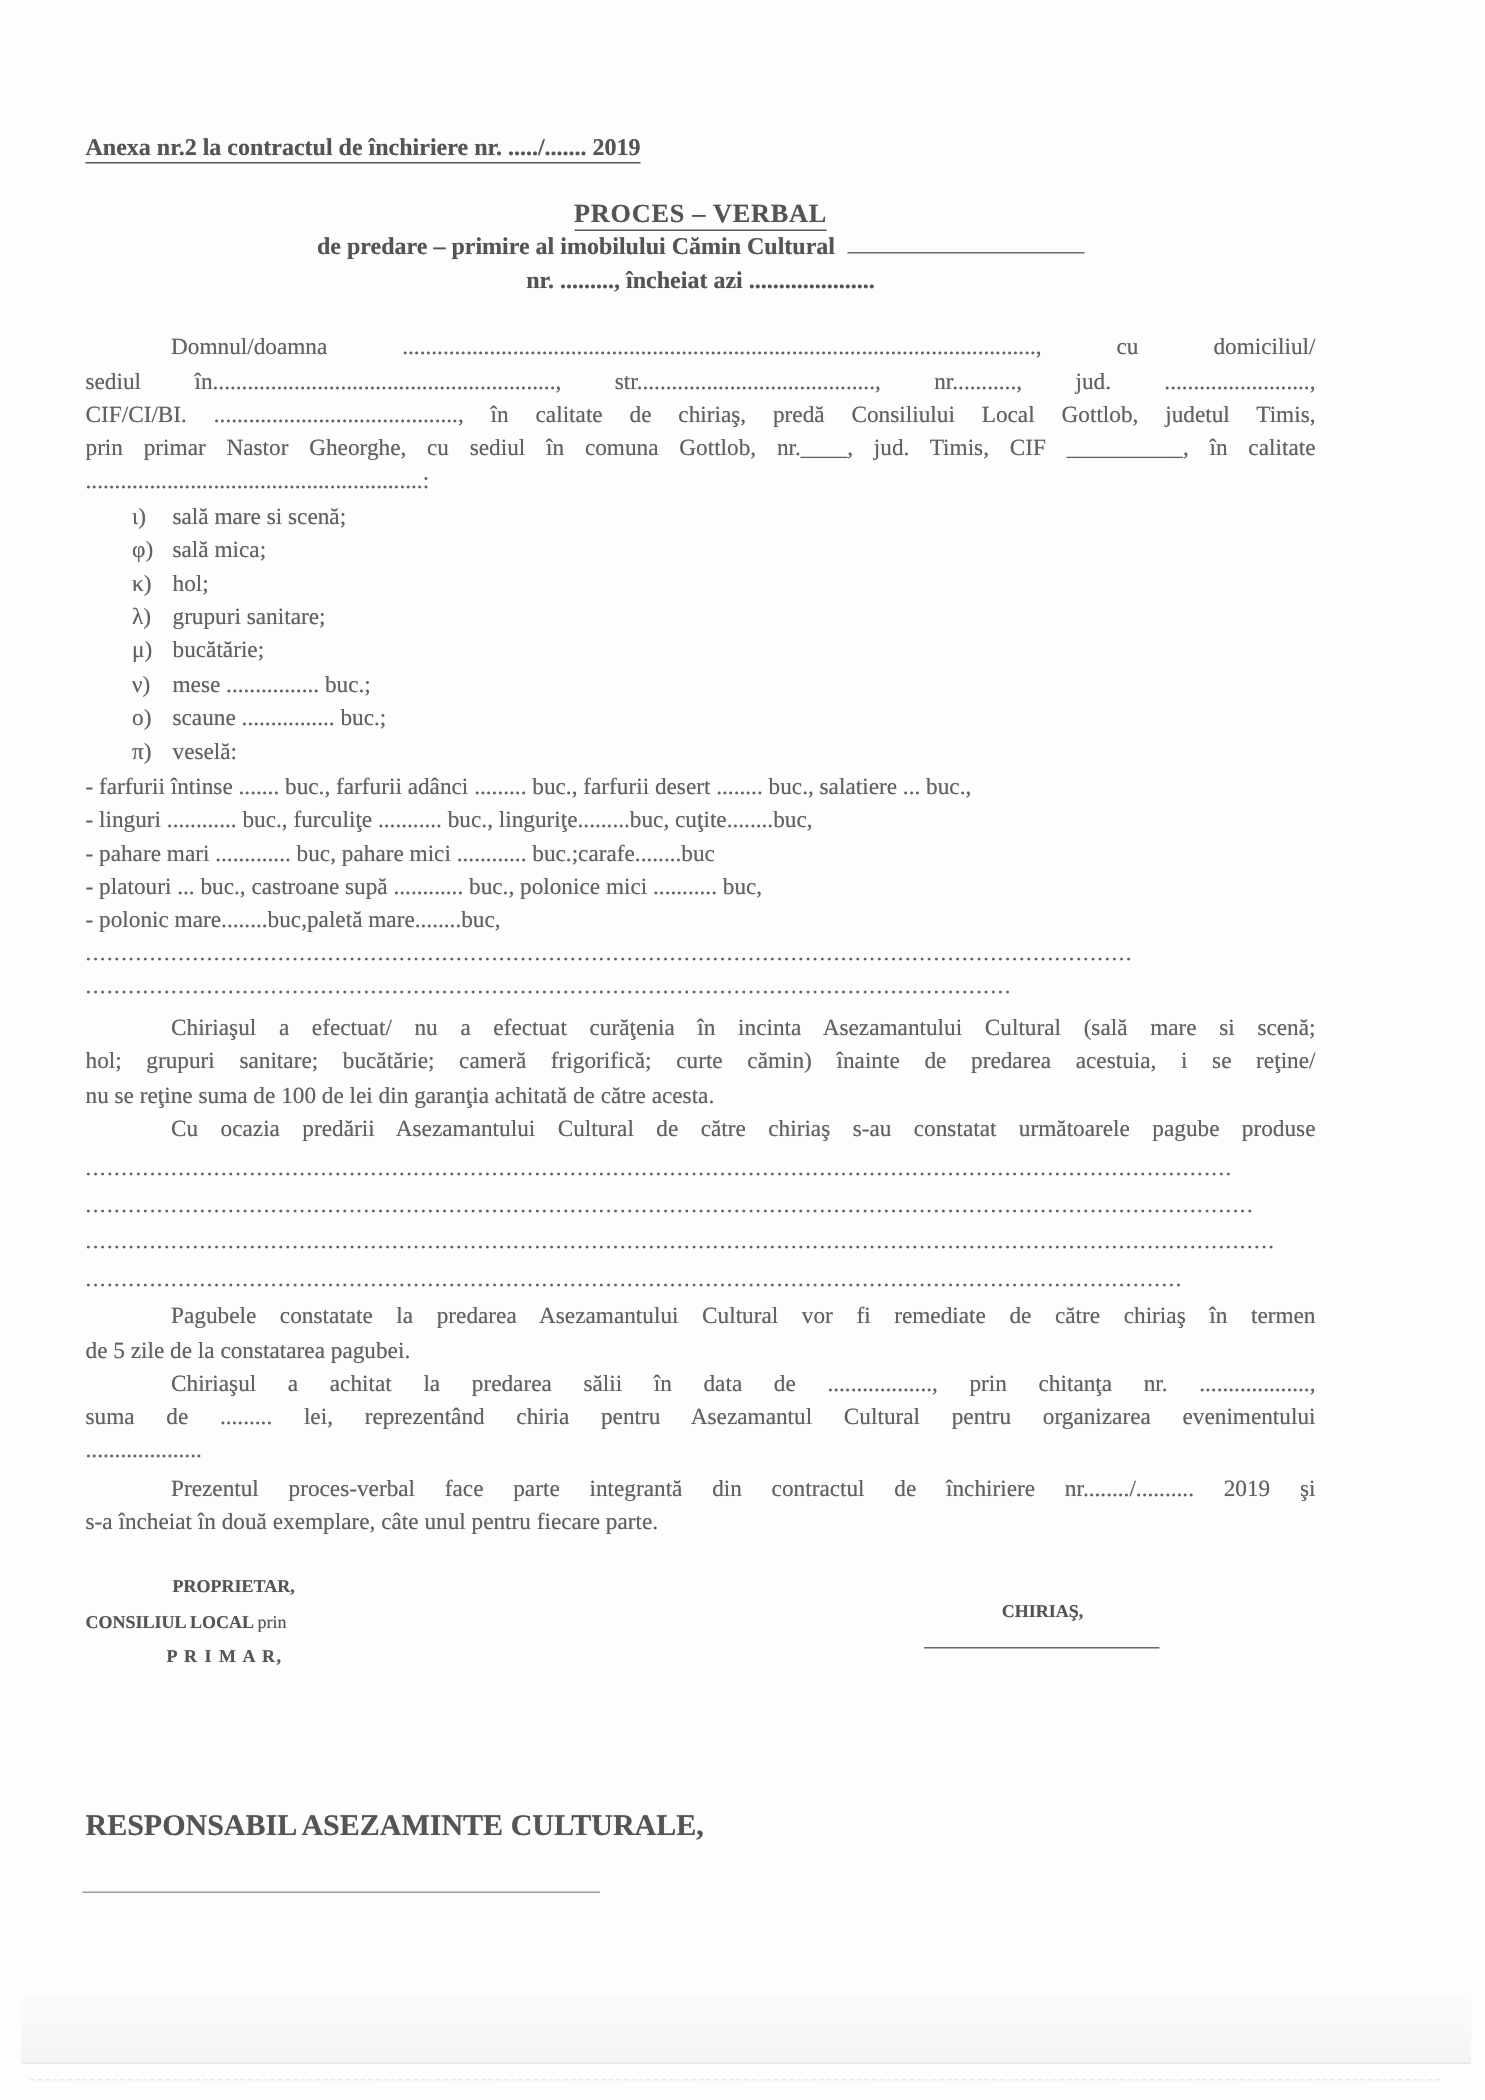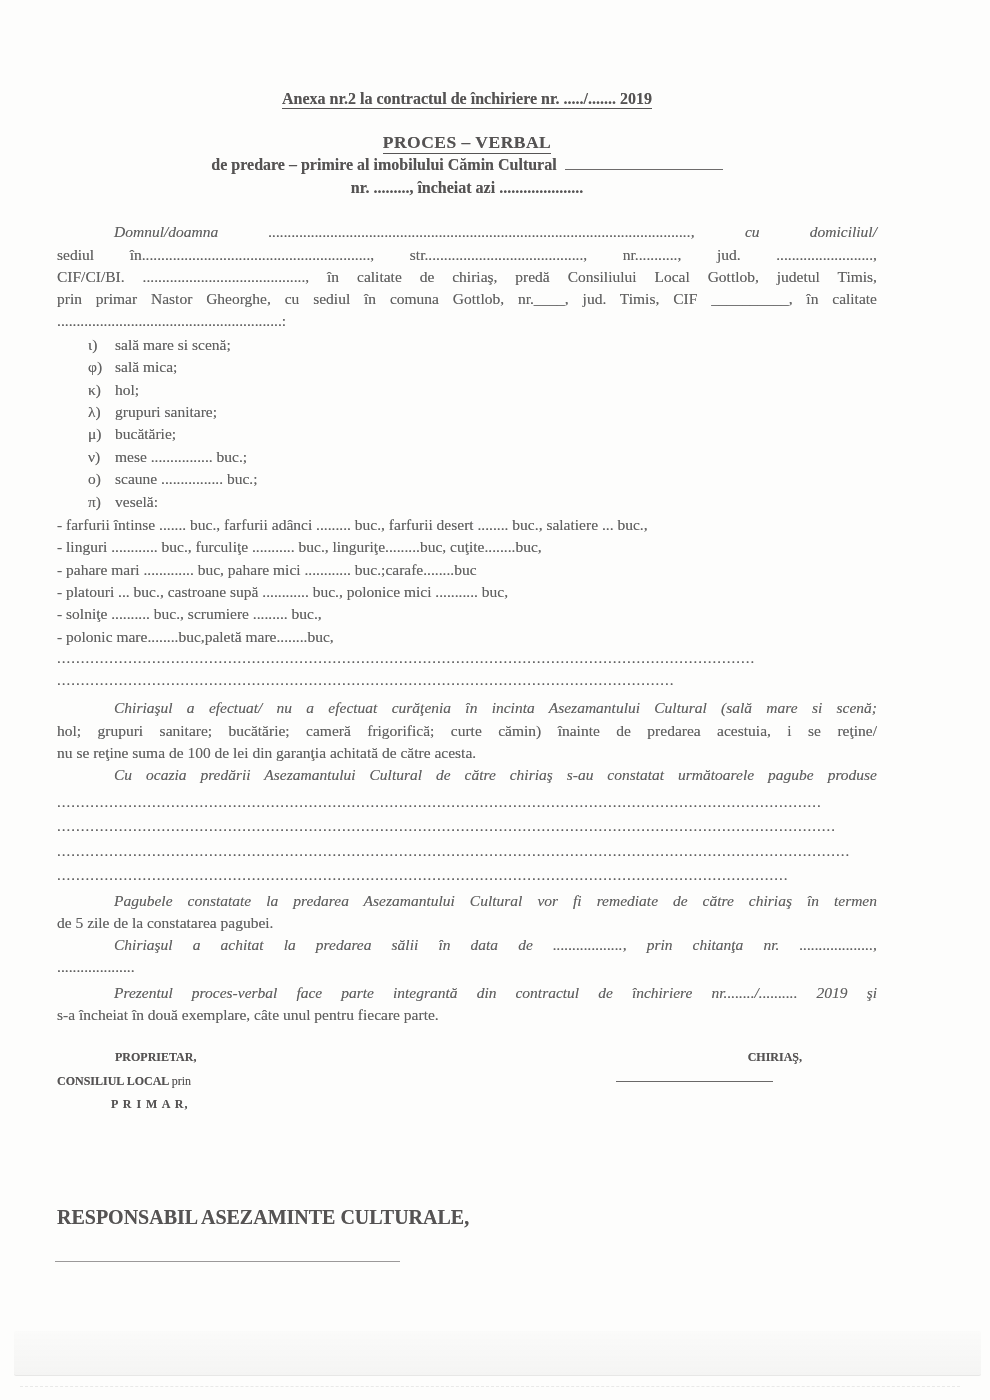--- a/index.html
+++ b/index.html
@@ -8,41 +8,41 @@
     width:990px;height:1400px;
     background:#fdfdfc;
     font-family:"Liberation Serif","DejaVu Serif",serif;
     color:#616161;
     overflow:hidden;
     text-shadow:0 0 0.5px rgba(97,97,97,.55);
   }
   .content{position:absolute;left:57px;top:0;width:820px;}
   .ln{font-size:15.5px;line-height:22.3px;}
   .jline{text-align:justify;text-align-last:justify;}
-  .ind{text-indent:57px;font-style:italic;}
+  .ind{text-indent:57px;}
   .bold{font-weight:bold;color:#555353;}
-  .annex{margin-top:88px;text-align:center;font-size:16px;}
+  .annex{margin-top:88px;text-align:left;font-size:16px;}
   .annex span{border-bottom:1.5px solid #565454;padding-bottom:1px;}
   .title-block{text-align:center;margin-top:22px;}
   .doc-title{font-size:17.5px;letter-spacing:.5px;}
   .doc-title span{border-bottom:1.5px solid #565454;padding-bottom:1px;}
   .subtitle{font-size:16px;line-height:23px;}
   .blank-underline{display:inline-block;width:158px;border-bottom:1.3px solid #6d6b6b;margin-left:8px;}
   .para1{margin-top:22px;}
   .rooms{margin-top:1px;padding-left:31px;}
   .room{font-size:15.5px;line-height:22.4px;}
   .room .mk{display:inline-block;width:27px;}
   .inv{margin-top:1px;}
   .dots-line{overflow:hidden;white-space:nowrap;height:22.3px;letter-spacing:1px;font-size:15px;}
   .dots-gap{line-height:24.5px;height:24.5px;}
   .sig-area{position:relative;margin-top:20px;height:120px;font-size:12px;}
   .sig-left{position:absolute;left:0;top:0;line-height:23.5px;}
   .sig-left .l1{padding-left:58px;}
   .sig-left .l3{padding-left:46px;letter-spacing:1px;text-align:center;}
-  .sig-right{position:absolute;left:531px;top:0;width:214px;text-align:right;line-height:23.5px;}
+  .sig-right{position:absolute;left:531px;top:17px;width:214px;text-align:center;line-height:23.5px;}
   .tenant-line{margin-top:11px;border-bottom:1.6px solid #6a6868;width:157px;margin-left:28px;}
   .responsible{margin-top:40px;font-size:20px;}
   .resp-line{margin-top:32px;width:345px;border-bottom:1.2px solid #9b9999;margin-left:-2px;}
   .scan-band{position:absolute;left:14px;right:9px;bottom:24px;height:44px;
     background:linear-gradient(to bottom,rgba(60,60,55,0.012),rgba(60,60,55,0.045));
     border-bottom:1px solid rgba(60,60,55,0.10);border-radius:2px;}
   .scan-speck{position:absolute;left:20px;right:30px;bottom:13px;height:0;
     border-top:1px dashed rgba(60,60,55,0.10);}
 </style>
 </head>
@@ -76,21 +76,20 @@
       <div class="room"><span class="mk">ν)</span><span>mese ................ buc.;</span></div>
       <div class="room"><span class="mk">ο)</span><span>scaune ................ buc.;</span></div>
       <div class="room"><span class="mk">π)</span><span>veselă:</span></div>
     </div>
 
     <div class="inv">
       <div class="ln">- farfurii întinse ....... buc., farfurii adânci ......... buc., farfurii desert ........ buc., salatiere ... buc.,</div>
       <div class="ln">- linguri ............ buc., furculiţe ........... buc., linguriţe.........buc, cuţite........buc,</div>
       <div class="ln">- pahare mari ............. buc, pahare mici ............ buc.;carafe........buc</div>
       <div class="ln">- platouri ... buc., castroane supă ............ buc., polonice mici ........... buc,</div>
-      <div class="ln">- solniţe .......... buc., scrumiere ......... buc.,</div>
       <div class="ln">- polonic mare........buc,paletă mare........buc,</div>
     </div>
 
     <div style="margin-top:2px;">
       <div class="dots-line" style="width:698px;">........................................................................................................................................................................................................................</div>
       <div class="dots-line" style="width:618px;">........................................................................................................................................................................................................................</div>
     </div>
 
     <div style="margin-top:3px;">
       <div class="ln jline ind">Chiriaşul a efectuat/ nu a efectuat curăţenia în incinta Asezamantului Cultural (sală mare si scenă;</div>
@@ -106,20 +105,21 @@
       <div class="dots-line dots-gap" style="width:732px;">........................................................................................................................................................................................................................</div>
     </div>
 
     <div style="margin-top:2px;">
       <div class="ln jline ind">Pagubele constatate la predarea Asezamantului Cultural vor fi remediate de către chiriaş în termen</div>
       <div class="ln">de 5 zile de la constatarea pagubei.</div>
     </div>
 
     <div>
       <div class="ln jline ind">Chiriaşul a achitat la predarea sălii în data de .................., prin chitanţa nr. ...................,</div>
+      <div class="ln jline">suma de ......... lei, reprezentând chiria pentru Asezamantul Cultural pentru organizarea evenimentului</div>
       <div class="ln">....................</div>
     </div>
 
     <div style="margin-top:3px;">
       <div class="ln jline ind">Prezentul proces-verbal face parte integrantă din contractul de închiriere nr......../.......... 2019 şi</div>
       <div class="ln">s-a încheiat în două exemplare, câte unul pentru fiecare parte.</div>
     </div>
 
     <div class="sig-area">
       <div class="sig-left bold">

